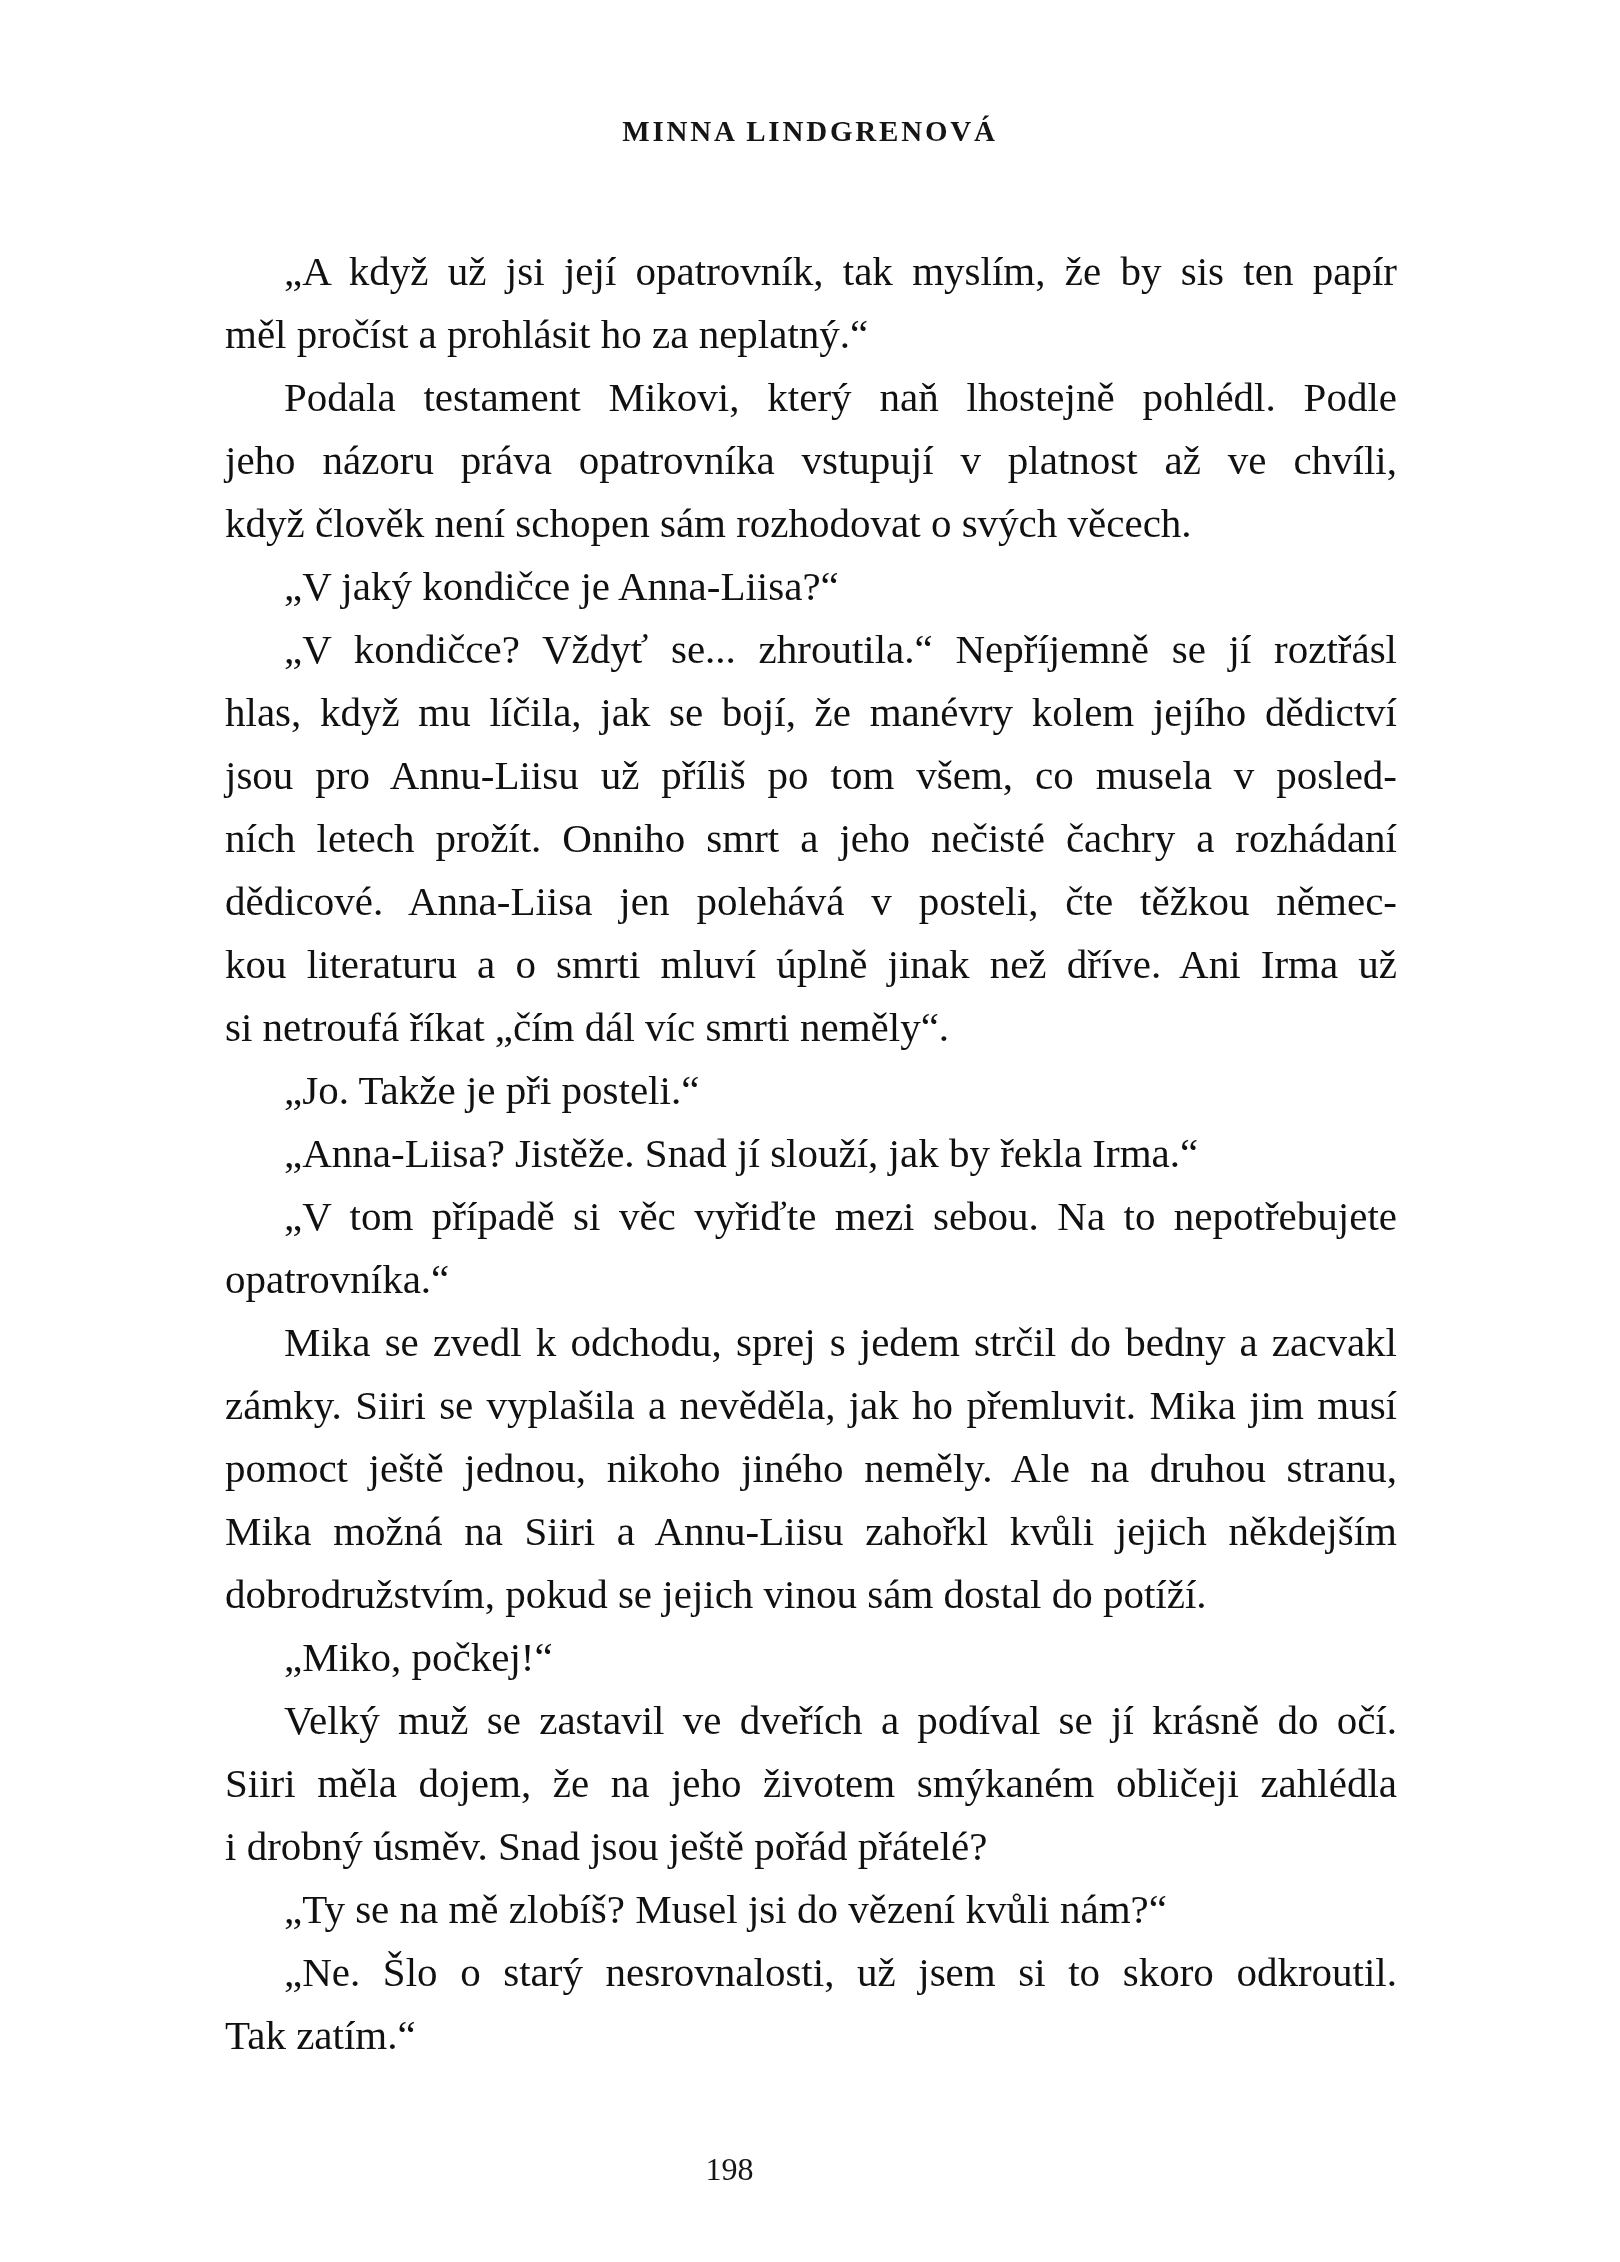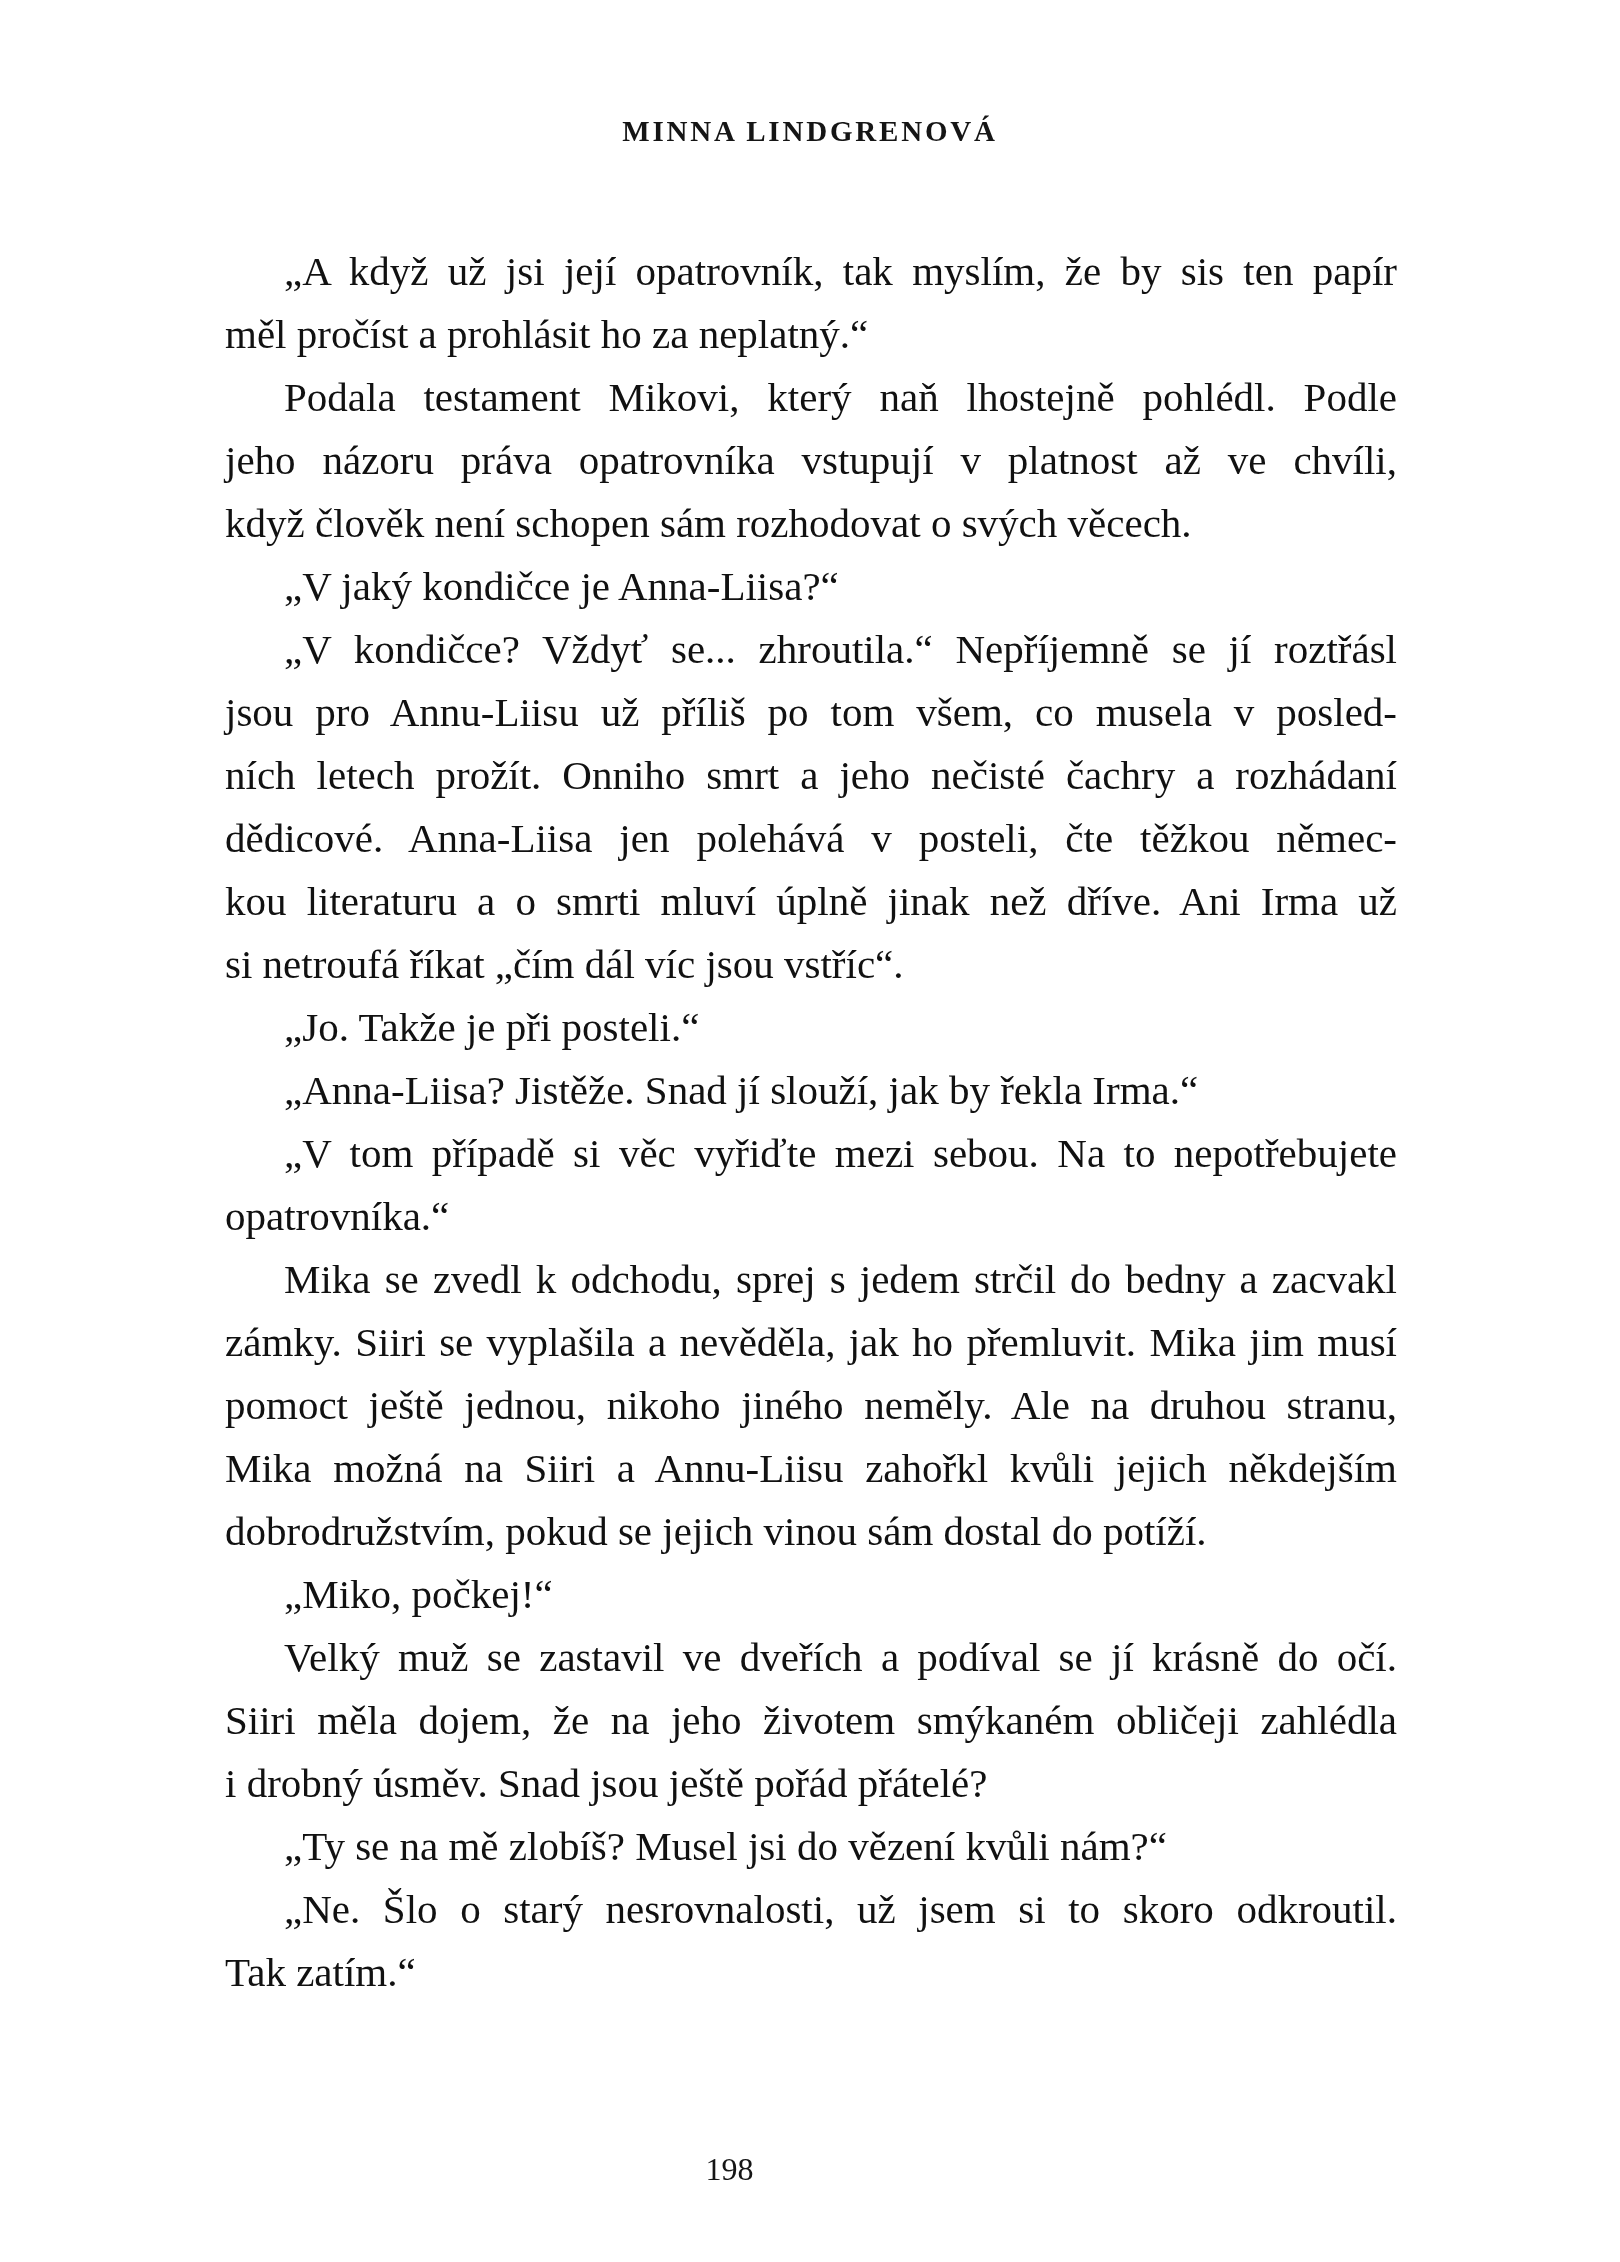--- a/index.html
+++ b/index.html
@@ -65,25 +65,26 @@
 <div class="running-head">MINNA LINDGRENOVÁ</div>
 
 <div class="text-block" id="text-block">
     <span class="line indent" style="white-space: nowrap;">„A když už jsi její opatrovník, tak myslím, že by sis ten papír</span>
     <span class="line last" style="white-space: nowrap;">měl pročíst a prohlásit ho za neplatný.“</span>
     <span class="line indent" style="white-space: nowrap;">Podala testament Mikovi, který naň lhostejně pohlédl. Podle</span>
     <span class="line" style="white-space: nowrap;">jeho názoru práva opatrovníka vstupují v platnost až ve chvíli,</span>
     <span class="line last" style="white-space: nowrap;">když člověk není schopen sám rozhodovat o svých věcech.</span>
     <span class="line indent last" style="white-space: nowrap;">„V jaký kondičce je Anna-Liisa?“</span>
     <span class="line indent" style="white-space: nowrap;">„V kondičce? Vždyť se... zhroutila.“ Nepříjemně se jí roztřásl</span>
+    <span class="line" style="white-space: nowrap;">hlas, když mu líčila, jak se bojí, že manévry kolem jejího dědictví</span>
     <span class="line" style="white-space: nowrap;">jsou pro Annu-Liisu už příliš po tom všem, co musela v posled-</span>
     <span class="line" style="white-space: nowrap;">ních letech prožít. Onniho smrt a jeho nečisté čachry a rozhádaní</span>
     <span class="line" style="white-space: nowrap;">dědicové. Anna-Liisa jen polehává v posteli, čte těžkou němec-</span>
     <span class="line" style="white-space: nowrap;">kou literaturu a o smrti mluví úplně jinak než dříve. Ani Irma už</span>
-    <span class="line last" style="white-space: nowrap;">si netroufá říkat „čím dál víc jsou vstříc“.</span>
+    <span class="line last" style="white-space: nowrap;">si netroufá říkat „čím dál víc smrti neměly“.</span>
     <span class="line indent last" style="white-space: nowrap;">„Jo. Takže je při posteli.“</span>
     <span class="line indent last" style="white-space: nowrap;">„Anna-Liisa? Jistěže. Snad jí slouží, jak by řekla Irma.“</span>
     <span class="line indent" style="white-space: nowrap;">„V tom případě si věc vyřiďte mezi sebou. Na to nepotřebujete</span>
     <span class="line last" style="white-space: nowrap;">opatrovníka.“</span>
     <span class="line indent" style="white-space: nowrap;">Mika se zvedl k odchodu, sprej s jedem strčil do bedny a zacvakl</span>
     <span class="line" style="white-space: nowrap;">zámky. Siiri se vyplašila a nevěděla, jak ho přemluvit. Mika jim musí</span>
     <span class="line" style="white-space: nowrap;">pomoct ještě jednou, nikoho jiného neměly. Ale na druhou stranu,</span>
     <span class="line" style="white-space: nowrap;">Mika možná na Siiri a Annu-Liisu zahořkl kvůli jejich někdejším</span>
     <span class="line last" style="white-space: nowrap;">dobrodružstvím, pokud se jejich vinou sám dostal do potíží.</span>
     <span class="line indent last" style="white-space: nowrap;">„Miko, počkej!“</span>

